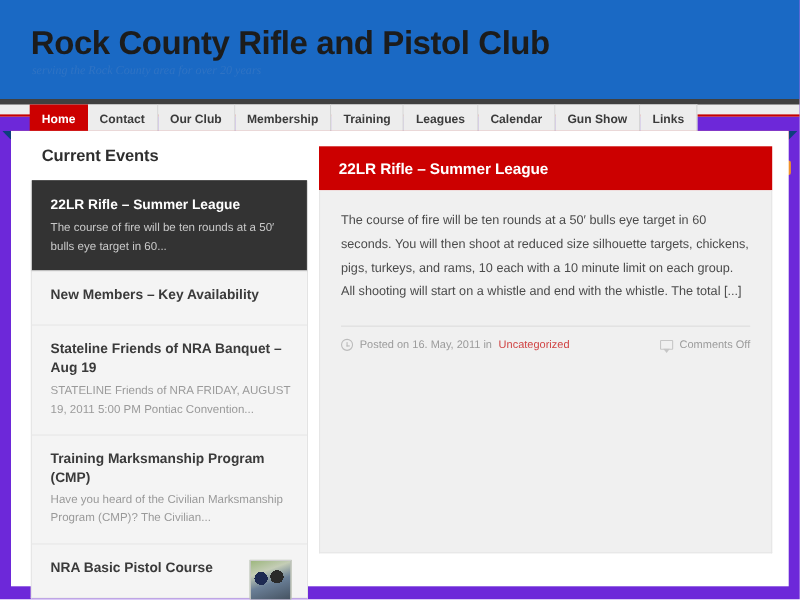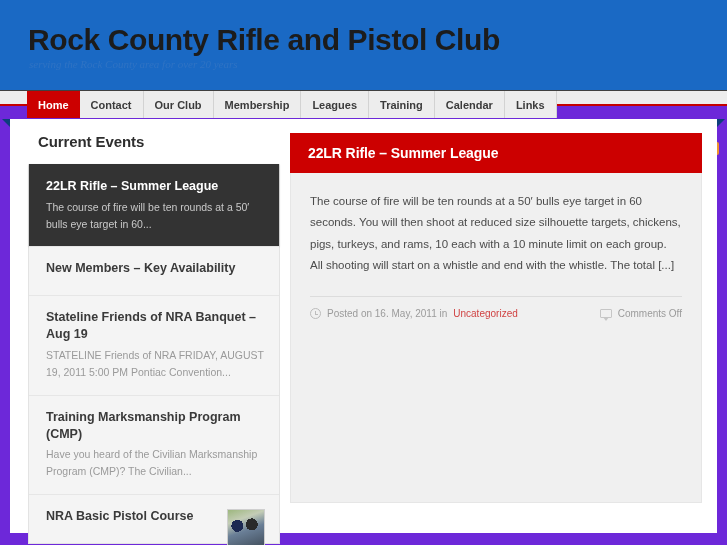--- a/index.html
+++ b/index.html
@@ -58,21 +58,21 @@
   }
 
   
   #navwrap {
     position: absolute;
     left: 0;
     top: 90px;
     width: 727px;
     height: 16px;
     background: #ededed;
-    border-top: 1px solid #404040;
+    border-top: 5px solid #404040;
     border-bottom: 2px solid #c50000;
     box-sizing: border-box;
   }
   #nav {
     position: absolute;
     left: 27px;
     top: 0;
     height: 27px;
     display: flex;
     align-items: stretch;
@@ -367,23 +367,24 @@
     <div id="site-title">Rock County Rifle and Pistol Club</div>
     <div id="site-tagline">serving the Rock County area for over 20 years</div>
   </div>
 
   <div id="navwrap">
     <div id="nav">
         <div class="nav-item active">Home</div>
         <div class="nav-item">Contact</div>
         <div class="nav-item">Our Club</div>
         <div class="nav-item">Membership</div>
+        <div class="nav-item">Training</div>
         <div class="nav-item">Leagues</div>
-        <div class="nav-item">Training</div>
         <div class="nav-item">Calendar</div>
+        <div class="nav-item">Gun Show</div>
         <div class="nav-item">Links</div>
       </div>
     <div id="subscribe">
       <span>Subscribe for updates</span>
       <span id="rss-icon"></span>
     </div>
   </div>
 
   <div id="ribbon"></div>
   <div id="ribbon-left-fold"></div>

